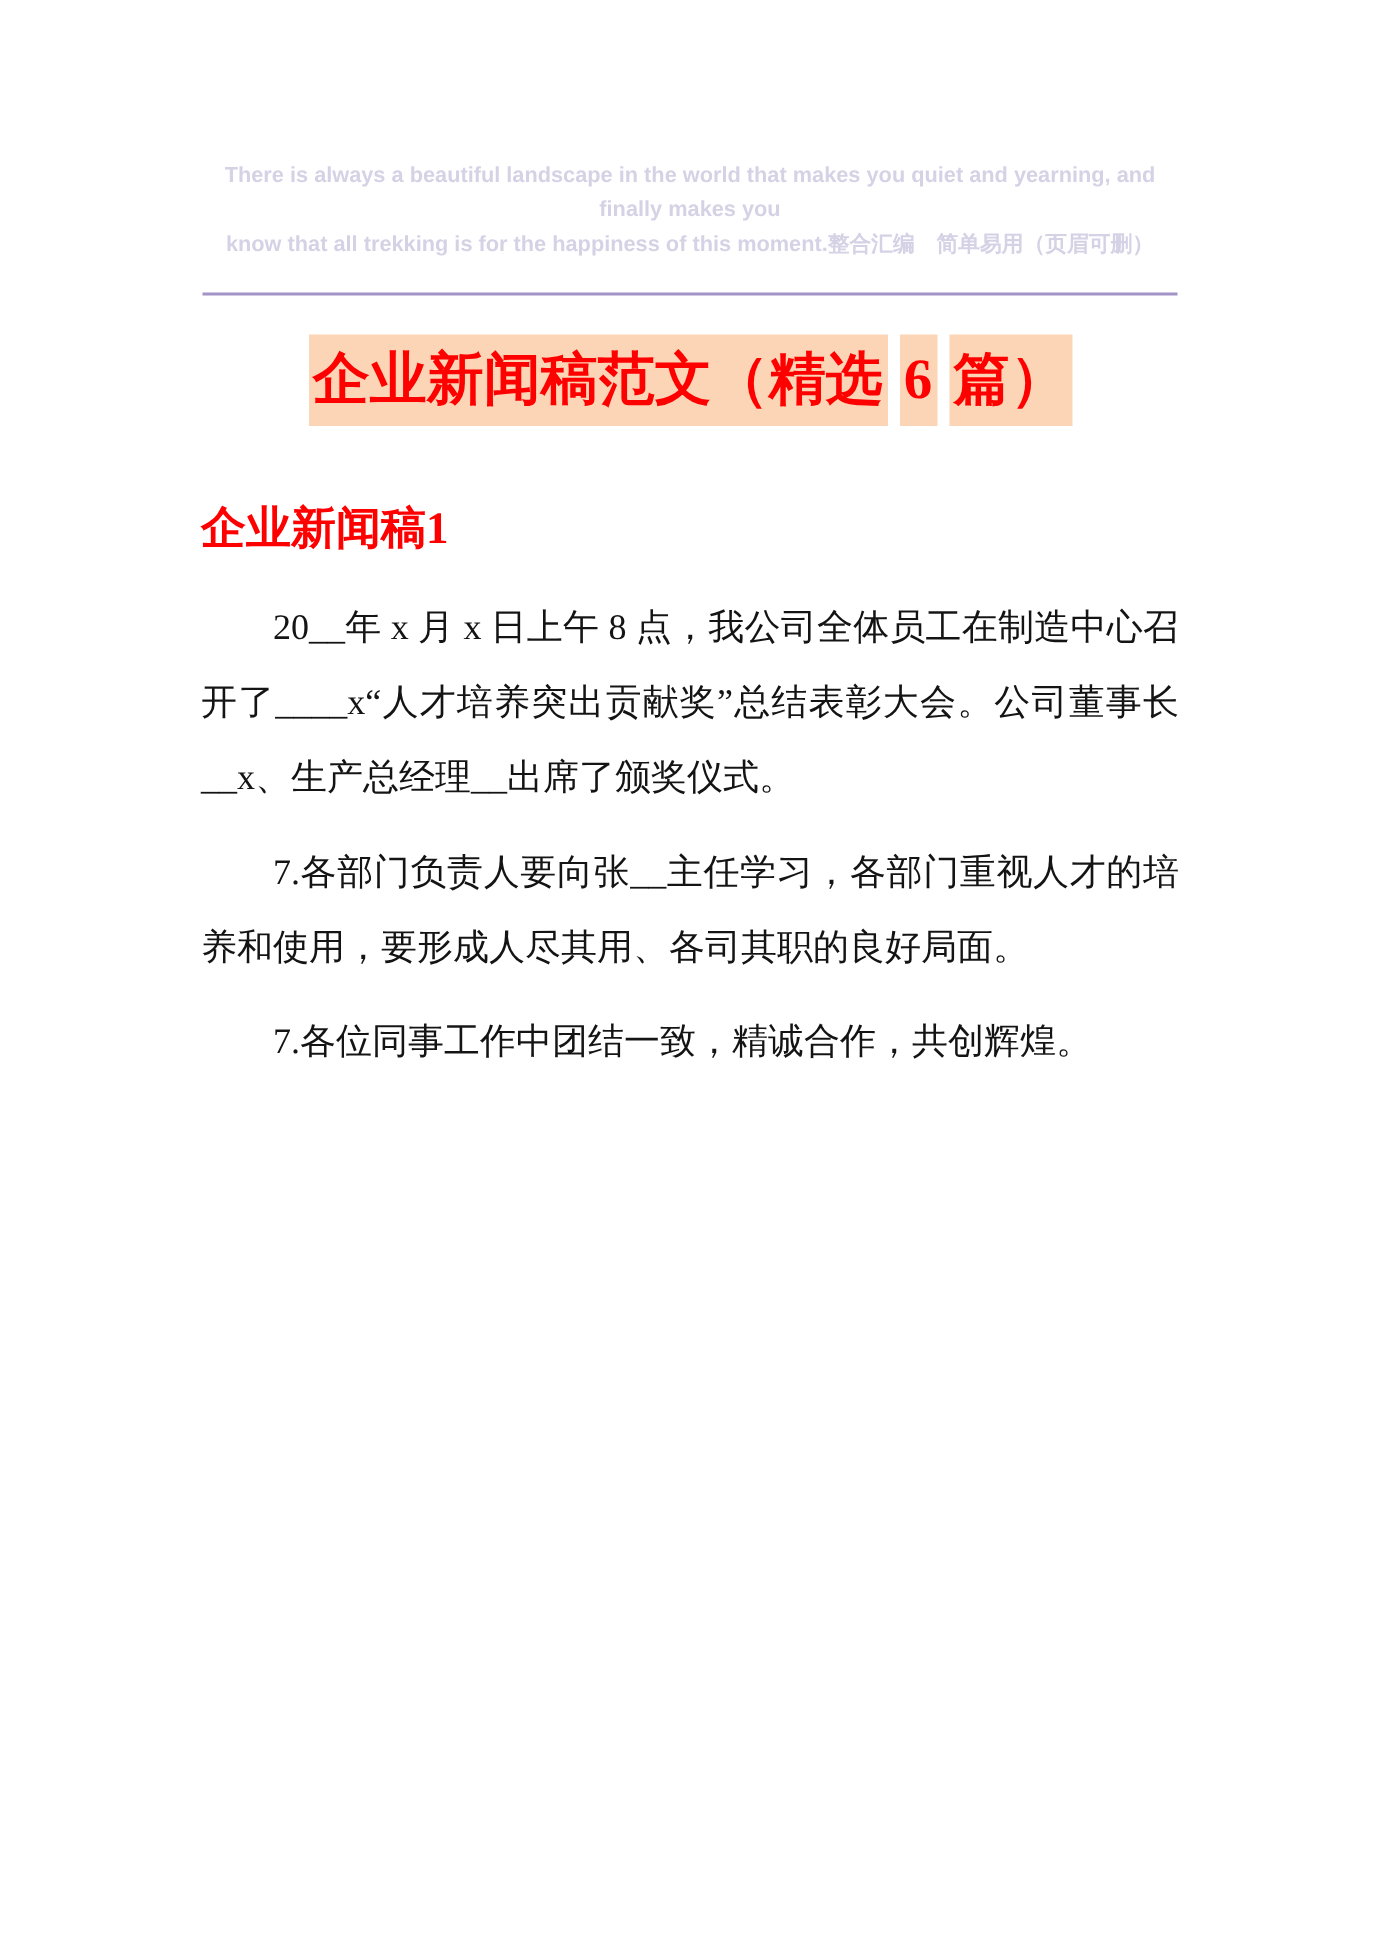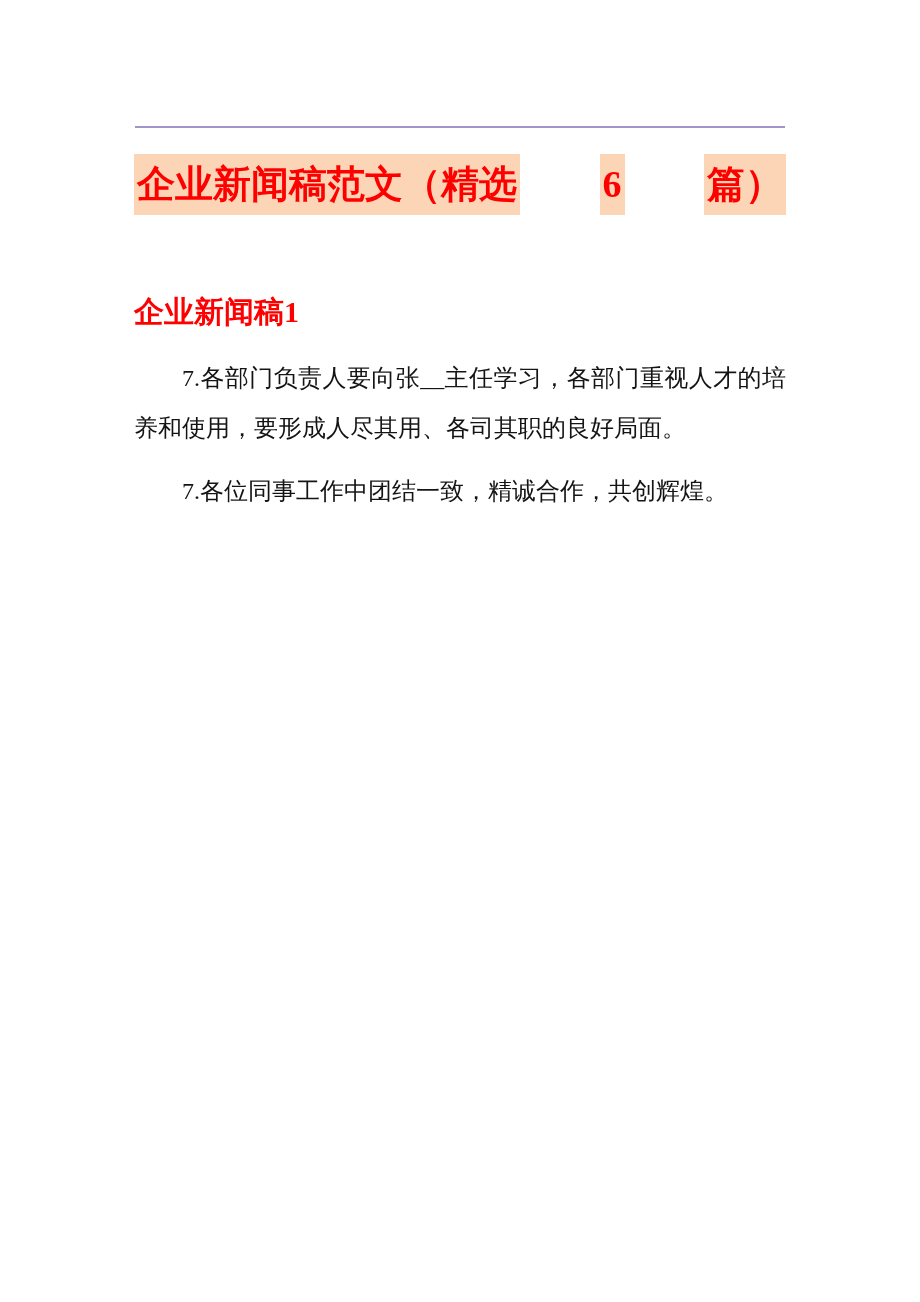--- a/index.html
+++ b/index.html
@@ -31,37 +31,37 @@
   }
   .header-rule {
     margin-top: 20px;
     border-top: 2px solid var(--rule, #a294c6);
     height: 0;
   }
   
   .doc-title {
     margin: 26px 134px 0;
     display: flex;
-    justify-content: space-between;
+    justify-content: center;
     align-items: flex-start;
     gap: 8px;
     font-size: 38px;
     line-height: 1;
     font-weight: bold;
     color: var(--red, #ff0000);
     letter-spacing: 0;
   }
   .doc-title .hl {
     background: var(--highlight, #fbd5b5);
     padding: 11px 3px 12px;
     white-space: nowrap;
   }
   
   .section-heading {
-    margin: 80px 134px 0;
+    margin: 52px 134px 0;
     font-size: 30px;
     line-height: 34px;
     font-weight: bold;
     color: var(--red, #ff0000);
   }
   
   .body-text {
     margin: 24px 134px 0;
     font-size: 24px;
     line-height: 50px;
@@ -72,29 +72,34 @@
     margin: 0 0 13px 0;
     text-indent: 48px;
   }
 </style>
 </head>
 <body>
 
 <div class="page">
 
   <div class="header">
+    <div class="header-text">
+      <div>There is always a beautiful landscape in the world that makes you quiet and yearning, and finally makes you</div>
+      <div>know that all trekking is for the happiness of this moment.整合汇编　简单易用（页眉可删）</div>
+    </div>
     <div class="header-rule"></div>
   </div>
 
   <h1 class="doc-title">
     <span class="hl">企业新闻稿范文（精选</span>
     <span class="hl">6</span>
     <span class="hl">篇）</span>
   </h1>
 
   <h2 class="section-heading">企业新闻稿1</h2>
 
   <div class="body-text">
+    <p>20__年 x 月 x 日上午 8 点，我公司全体员工在制造中心召开了____x“人才培养突出贡献奖”总结表彰大会。公司董事长__x、生产总经理__出席了颁奖仪式。</p>
     <p>7.各部门负责人要向张__主任学习，各部门重视人才的培养和使用，要形成人尽其用、各司其职的良好局面。</p>
     <p>7.各位同事工作中团结一致，精诚合作，共创辉煌。</p>
   </div>
 
 </div>
 
 </body></html>

